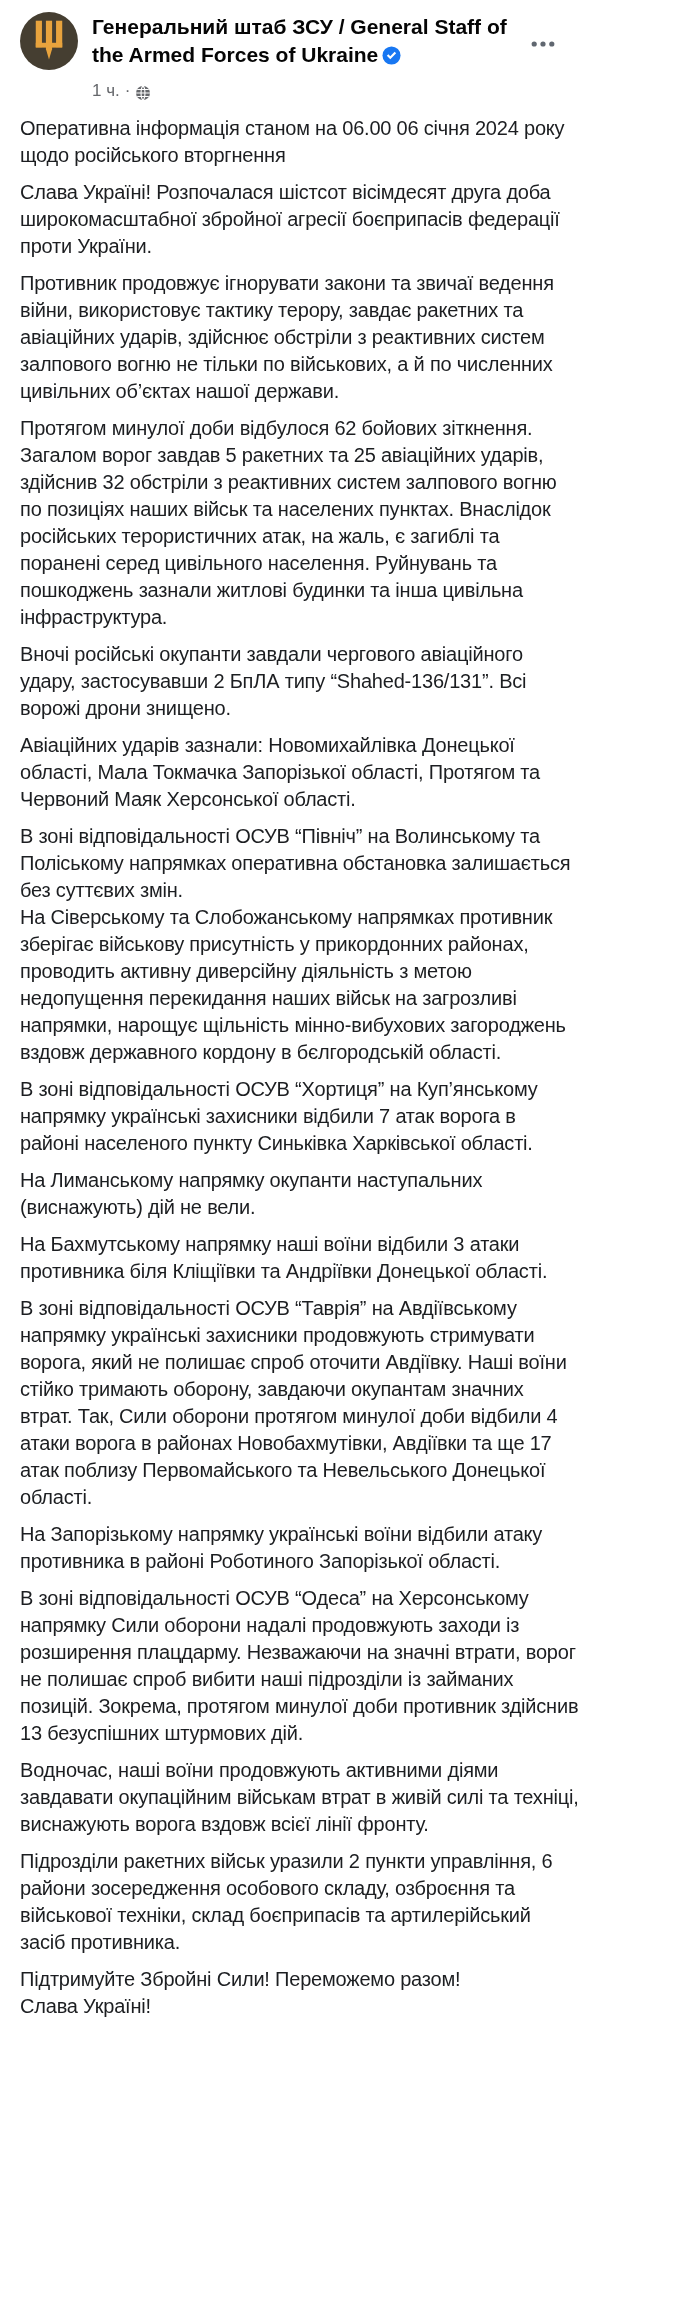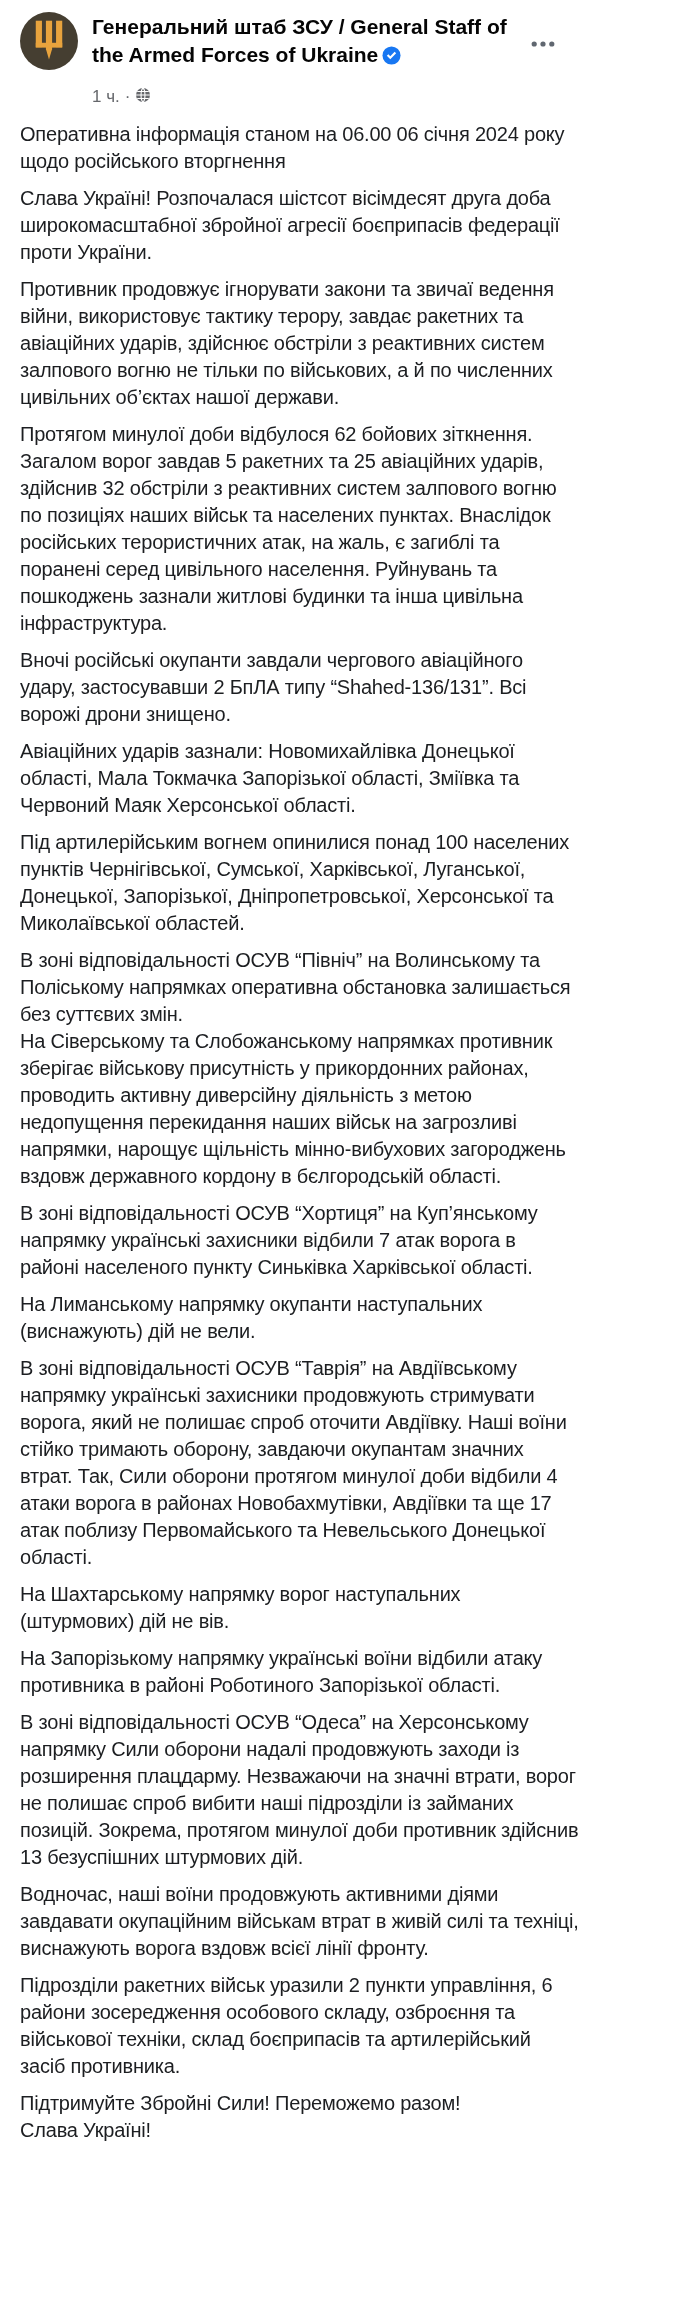--- a/index.html
+++ b/index.html
@@ -44,26 +44,26 @@
     color: #050505;
     max-width: 545px;
     cursor: pointer;
   }
   .badge {
     display: inline-block;
     vertical-align: -3px;
     margin-left: 4px;
   }
   .meta {
-    margin-top: 15px;
+    margin-top: 9px;
     font-size: 17px;
     line-height: 20px;
     color: #65676B;
     display: flex;
-    align-items: flex-start;
+    align-items: flex-end;
     gap: 5px;
   }
   .meta .timestamp { cursor: pointer; }
   .more-btn {
     position: absolute;
     right: 22px;
     top: 26px;
     width: 36px;
     height: 36px;
     display: flex;
@@ -136,28 +136,27 @@
     </div>
 
   </div>
 
   <div class="post-body">
       <p class="post-text">Оперативна інформація станом на 06.00 06 січня 2024 року щодо російського вторгнення</p>
       <p class="post-text">Слава Україні! Розпочалася шістсот вісімдесят друга доба широкомасштабної збройної агресії боєприпасів федерації проти України.</p>
       <p class="post-text">Противник продовжує ігнорувати закони та звичаї ведення війни, використовує тактику терору, завдає ракетних та авіаційних ударів, здійснює обстріли з реактивних систем залпового вогню не тільки по військових, а й по численних цивільних об’єктах нашої держави.</p>
       <p class="post-text">Протягом минулої доби відбулося 62 бойових зіткнення. Загалом ворог завдав 5 ракетних та 25 авіаційних ударів, здійснив 32 обстріли з реактивних систем залпового вогню по позиціях наших військ та населених пунктах. Внаслідок російських терористичних атак, на жаль, є загиблі та поранені серед цивільного населення. Руйнувань та пошкоджень зазнали житлові будинки та інша цивільна інфраструктура.</p>
       <p class="post-text">Вночі російські окупанти завдали чергового авіаційного удару, застосувавши 2 БпЛА типу “Shahed-136/131”. Всі ворожі дрони знищено.</p>
-      <p class="post-text">Авіаційних ударів зазнали: Новомихайлівка Донецької області, Мала Токмачка Запорізької області, Зміївка та Червоний Маяк Херсонської області.</p>
-      <p class="post-text">Під артилерійським вогнем опинилися понад 100 населених пунктів Чернігівської, Сумської, Харківської, Луганської, Донецької, Запорізької, Дніпропетровської, Херсонської та Миколаївської областей.</p>
+      <p class="post-text">Авіаційних ударів зазнали: Новомихайлівка Донецької області, Мала Токмачка Запорізької області, Протягом та Червоний Маяк Херсонської області.</p>
       <p class="post-text">В зоні відповідальності ОСУВ “Північ” на Волинському та Поліському напрямках оперативна обстановка залишається без суттєвих змін.
 На Сіверському та Слобожанському напрямках противник зберігає військову присутність у прикордонних районах, проводить активну диверсійну діяльність з метою недопущення перекидання наших військ на загрозливі напрямки, нарощує щільність мінно-вибухових загороджень вздовж державного кордону в бєлгородській області.</p>
       <p class="post-text">В зоні відповідальності ОСУВ “Хортиця” на Куп’янському напрямку українські захисники відбили 7 атак ворога в районі населеного пункту Синьківка Харківської області.</p>
       <p class="post-text">На Лиманському напрямку окупанти наступальних (виснажують) дій не вели.</p>
+      <p class="post-text">На Бахмутському напрямку наші воїни відбили 3 атаки противника біля Кліщіївки та Андріївки Донецької області.</p>
       <p class="post-text">В зоні відповідальності ОСУВ “Таврія” на Авдіївському напрямку українські захисники продовжують стримувати ворога, який не полишає спроб оточити Авдіївку. Наші воїни стійко тримають оборону, завдаючи окупантам значних втрат. Так, Сили оборони протягом минулої доби відбили 4 атаки ворога в районах Новобахмутівки, Авдіївки та ще 17 атак поблизу Первомайського та Невельського Донецької області.</p>
-      <p class="post-text">На Шахтарському напрямку ворог наступальних (штурмових) дій не вів.</p>
       <p class="post-text">На Запорізькому напрямку українські воїни відбили атаку противника в районі Роботиного Запорізької області.</p>
       <p class="post-text">В зоні відповідальності ОСУВ “Одеса” на Херсонському напрямку Сили оборони надалі продовжують заходи із розширення плацдарму. Незважаючи на значні втрати, ворог не полишає спроб вибити наші підрозділи із займаних позицій. Зокрема, протягом минулої доби противник здійснив 13 безуспішних штурмових дій.</p>
       <p class="post-text">Водночас, наші воїни продовжують активними діями завдавати окупаційним військам втрат в живій силі та техніці, виснажують ворога вздовж всієї лінії фронту.</p>
       <p class="post-text">Підрозділи ракетних військ уразили 2 пункти управління, 6 райони зосередження особового складу, озброєння та військової техніки, склад боєприпасів та артилерійський засіб противника.</p>
       <p class="post-text">Підтримуйте Збройні Сили! Переможемо разом!
 Слава Україні!</p>
     </div>
 
 </div>
 

